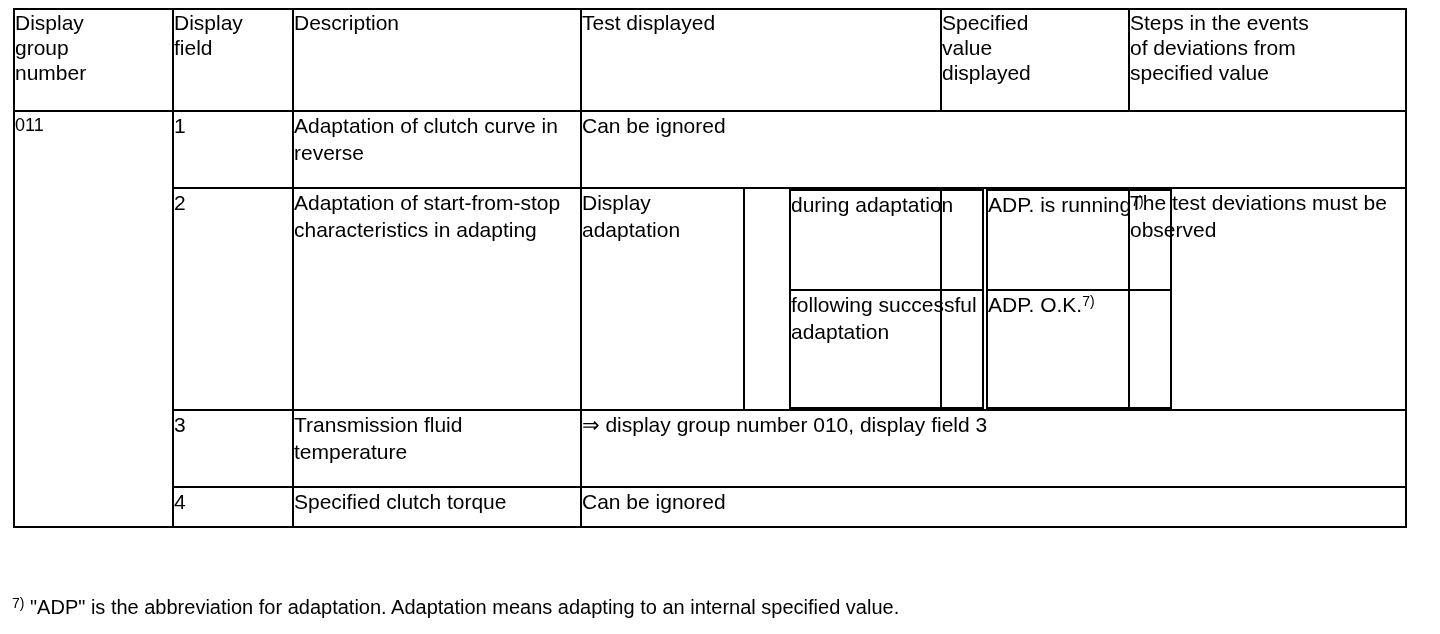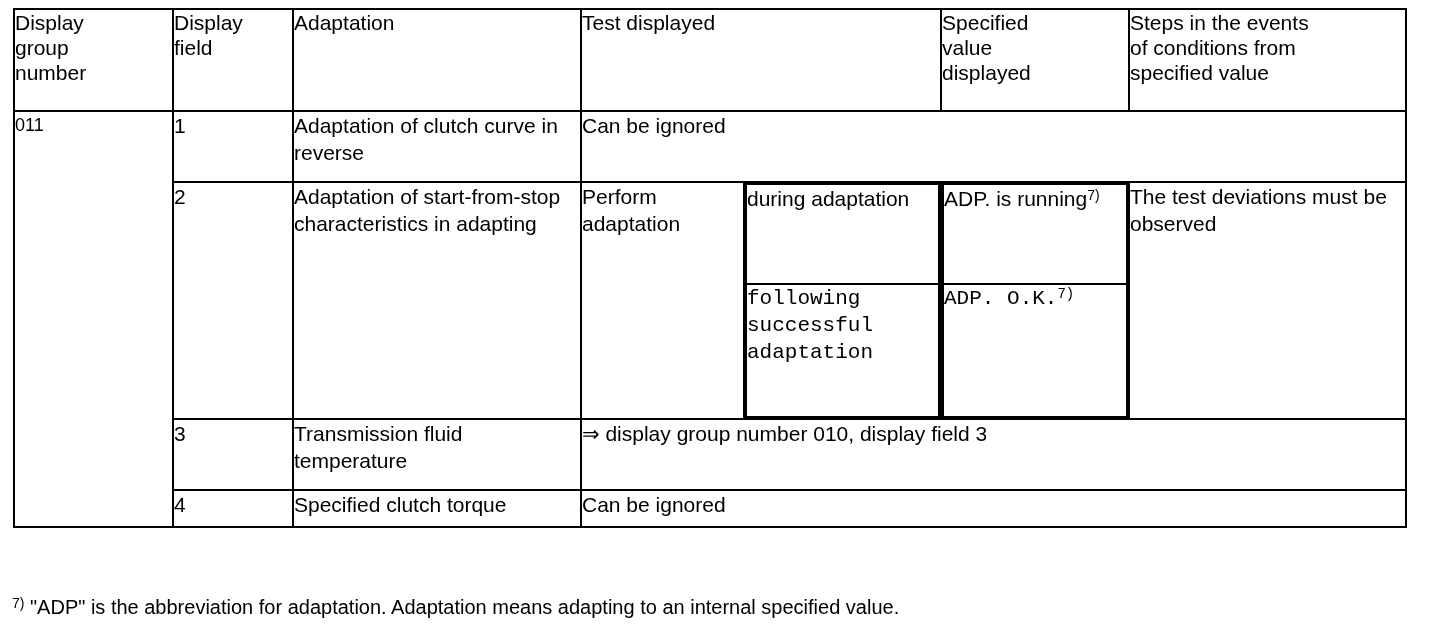--- a/index.html
+++ b/index.html
@@ -78,27 +78,28 @@
     text-align: center;
     padding-top: 10px;
   }
 
   
   .sub-table {
     border-collapse: collapse;
     table-layout: fixed;
     width: 100%;
     height: 100%;
+    margin-left: 44px;
   }
   .sub-table td {
     border: 0;
     padding: 0;
     vertical-align: top;
   }
-  .sub-divider-top { border-top: 2px solid #000 !important; font-family: Liberation Mono, monospace; }
+  .sub-divider-top { border-top: 2px solid #000 !important; }
 
   sup.fn {
     font-size: 14px;
     line-height: 0;
     vertical-align: 6px;
   }
 
   
   .footnote {
     position: absolute;
@@ -128,42 +129,42 @@
       <col class="c-steps">
     </colgroup>
 
     <tbody>
         <tr>
       <th class="hdr-cell" style="white-space:pre-line">Display
 group
 number</th>
       <th class="hdr-cell" style="white-space:pre-line">Display
 field</th>
-      <th class="hdr-cell" style="white-space:pre-line">Adaptation</th>
+      <th class="hdr-cell" style="white-space:pre-line">Description</th>
       <th class="hdr-cell" colspan="2" style="white-space:pre-line">Test displayed</th>
       <th class="hdr-cell" style="white-space:pre-line">Specified
 value
 displayed</th>
       <th class="hdr-cell" style="white-space:pre-line">Steps in the events
-of conditions from
+of deviations from
 specified value</th>
     </tr>
 
     <tr>
       <td rowspan="4" class="group-num">011</td>
       <td class="cell cell-center">1</td>
       <td class="cell">Adaptation of clutch curve in reverse</td>
       <td class="cell" colspan="4">Can be ignored</td>
     </tr>
 
     <tr>
       <td class="cell cell-center">2</td>
       <td class="cell">Adaptation of start-from-stop characteristics in adapting</td>
 
-      <td class="cell">Perform adaptation</td>
+      <td class="cell">Display adaptation</td>
 
       <td style="padding:0">
         <table class="sub-table">
           <tbody>
                 <tr>
             <td class="cell" style="height:98px">during adaptation</td>
           </tr>
           <tr>
             <td class="cell sub-divider-top">following successful adaptation</td>
           </tr>

